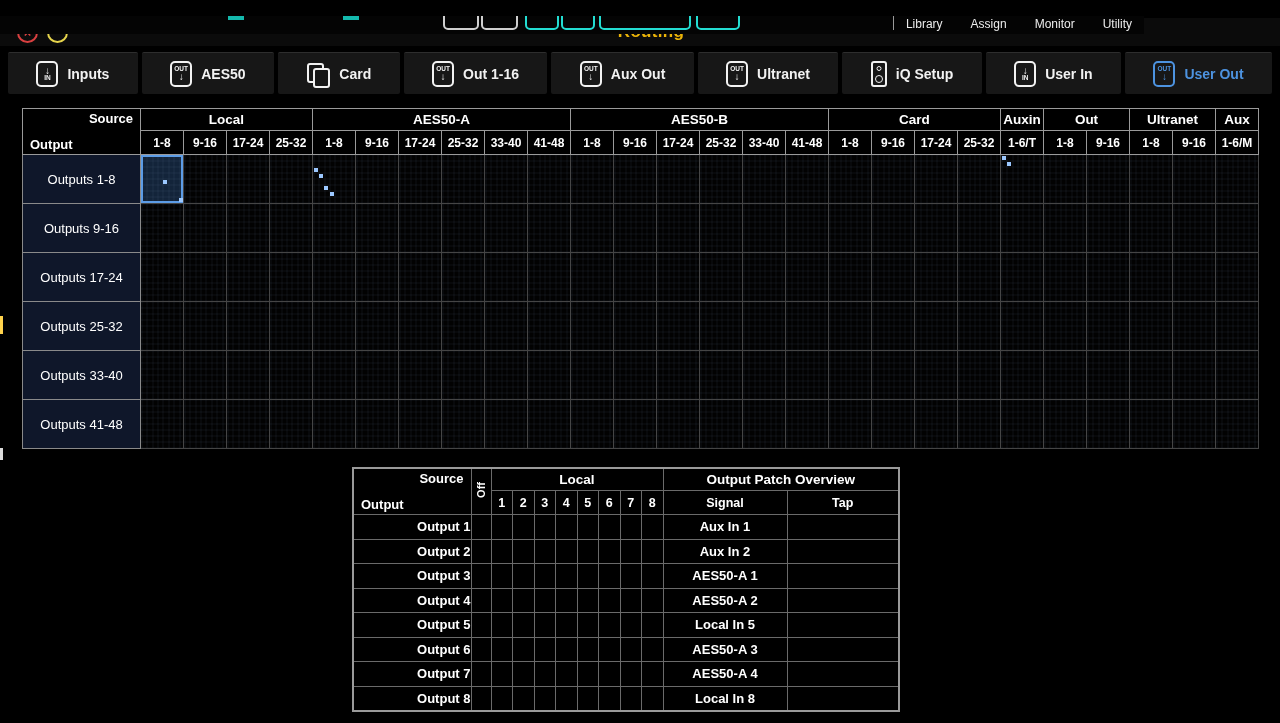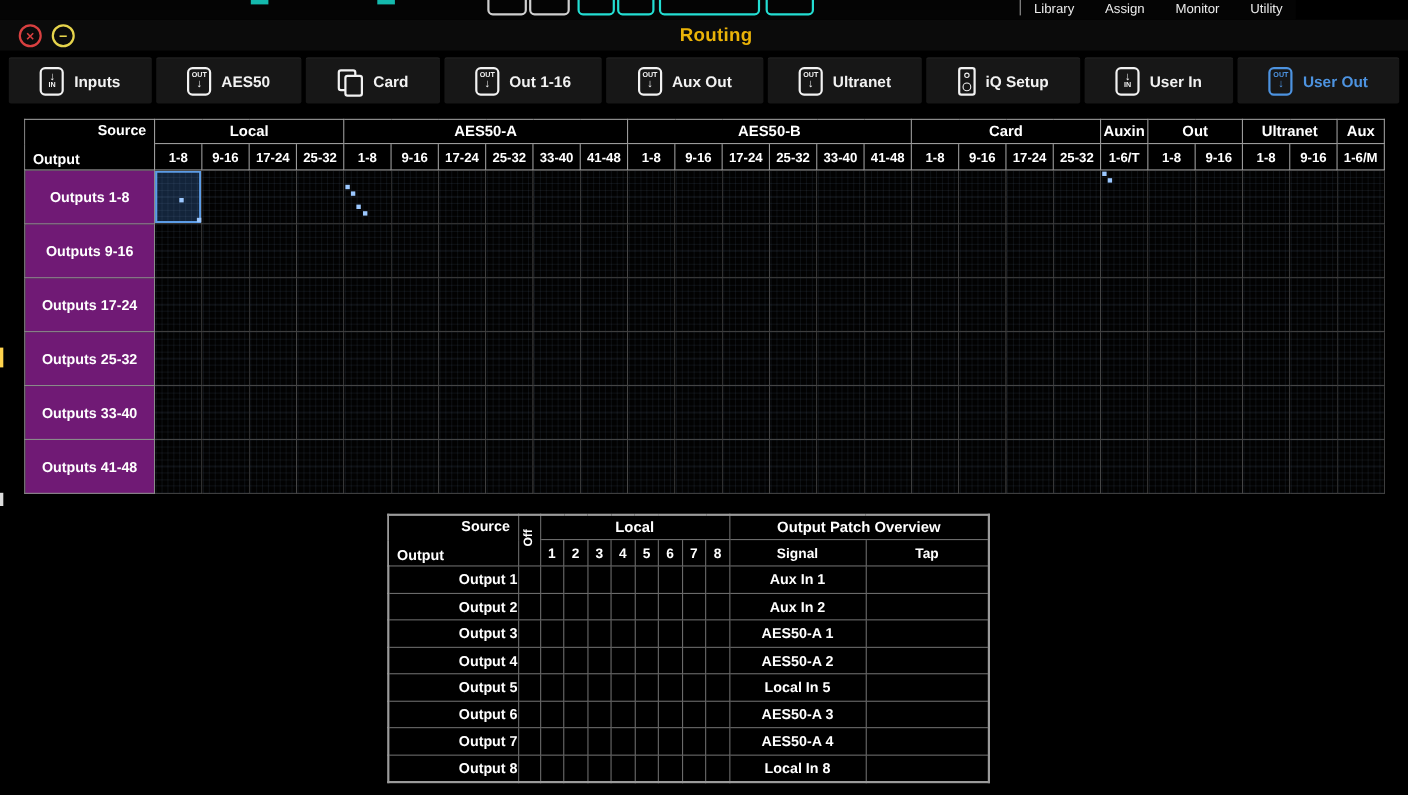--- a/index.html
+++ b/index.html
@@ -4,21 +4,21 @@
 <style>
   html,body { margin:0; padding:0; }
   body {
     width:1280px; height:723px; position:relative; overflow:hidden;
     background:#000; color:#fff;
     font-family:"Liberation Sans", sans-serif;
     -webkit-font-smoothing:antialiased;
   }
 
   
-  .topbar { position:absolute; top:0; left:0; width:1144px; height:18px; background:#040404; overflow:hidden; z-index:5;padding-left:34px; }
+  .topbar { position:absolute; top:16px; left:0; width:1144px; height:18px; background:#040404; overflow:hidden; z-index:5; }
   .topbar-menu { position:absolute; top:1px; right:12px; display:flex; gap:28px; }
   .topbar-menu span { font-size:12px; color:#ececec; cursor:pointer; }
   .menu-divider { position:absolute; right:250px; top:0; width:1px; height:14px; background:#9a9a9a; }
   .pb { position:absolute; top:-14px; height:24px; border:2px solid #cfcfcf; border-radius:5px; }
   .pb.teal { border-color:#23ddd2; }
   .tick { position:absolute; top:0; width:16px; height:4px; background:#14b9ad; }
 
   
   .titlebar { position:absolute; top:18px; left:0; width:1280px; height:28px; background:#0b0b0b; }
   .circle-btn { position:absolute; top:4px; width:17px; height:17px; border-radius:50%; border:2px solid; display:flex; align-items:center; justify-content:center; font-size:13px; font-weight:bold; line-height:1; cursor:pointer; }
@@ -49,21 +49,21 @@
   .ispk .sp1 { width:5px; height:5px; top:3px; } .ispk .sp2 { width:8px; height:8px; bottom:2px; }
 
   
   .matrix-wrap { position:absolute; top:108px; left:22px; }
   table { border-collapse:collapse; table-layout:fixed; }
   #matrix-table { border:1px solid #a8a8a8; }
   #matrix-table th, #matrix-table td { padding:0; }
   #matrix-table thead th { border:1px solid #9a9a9a; background:#000; color:#fff; }
   #matrix-table .ghead { font-size:13.5px; font-weight:bold; height:21px; }
   #matrix-table .chead { font-size:12px; font-weight:bold; height:23px; }
-  #matrix-table .rlabel { border:1px solid #8a8a8a; font-size:13px; font-weight:bold; background:#701a75; text-align:center; }
+  #matrix-table .rlabel { border:1px solid #8a8a8a; font-size:13px; font-weight:normal; background:#0f172a; text-align:center; }
   #matrix-table td.cell {
     border:1px solid #454545; height:48px; position:relative; background-color:#020202;
     background-image:
       repeating-linear-gradient(90deg, rgba(130,160,200,0.09) 0 1px, transparent 1px 5.375px),
       repeating-linear-gradient(0deg, rgba(130,160,200,0.09) 0 1px, transparent 1px 6px);
     cursor:pointer;
   }
   #matrix-table td.cell.gs { border-left-color:#7e7e7e; }
   #matrix-table .chead.gs { border-left-color:#c0c0c0; }
   #matrix-table td.cell.sel { background-color:rgba(70,130,210,0.28); box-shadow:inset 0 0 0 2px #5c9ce6; }

